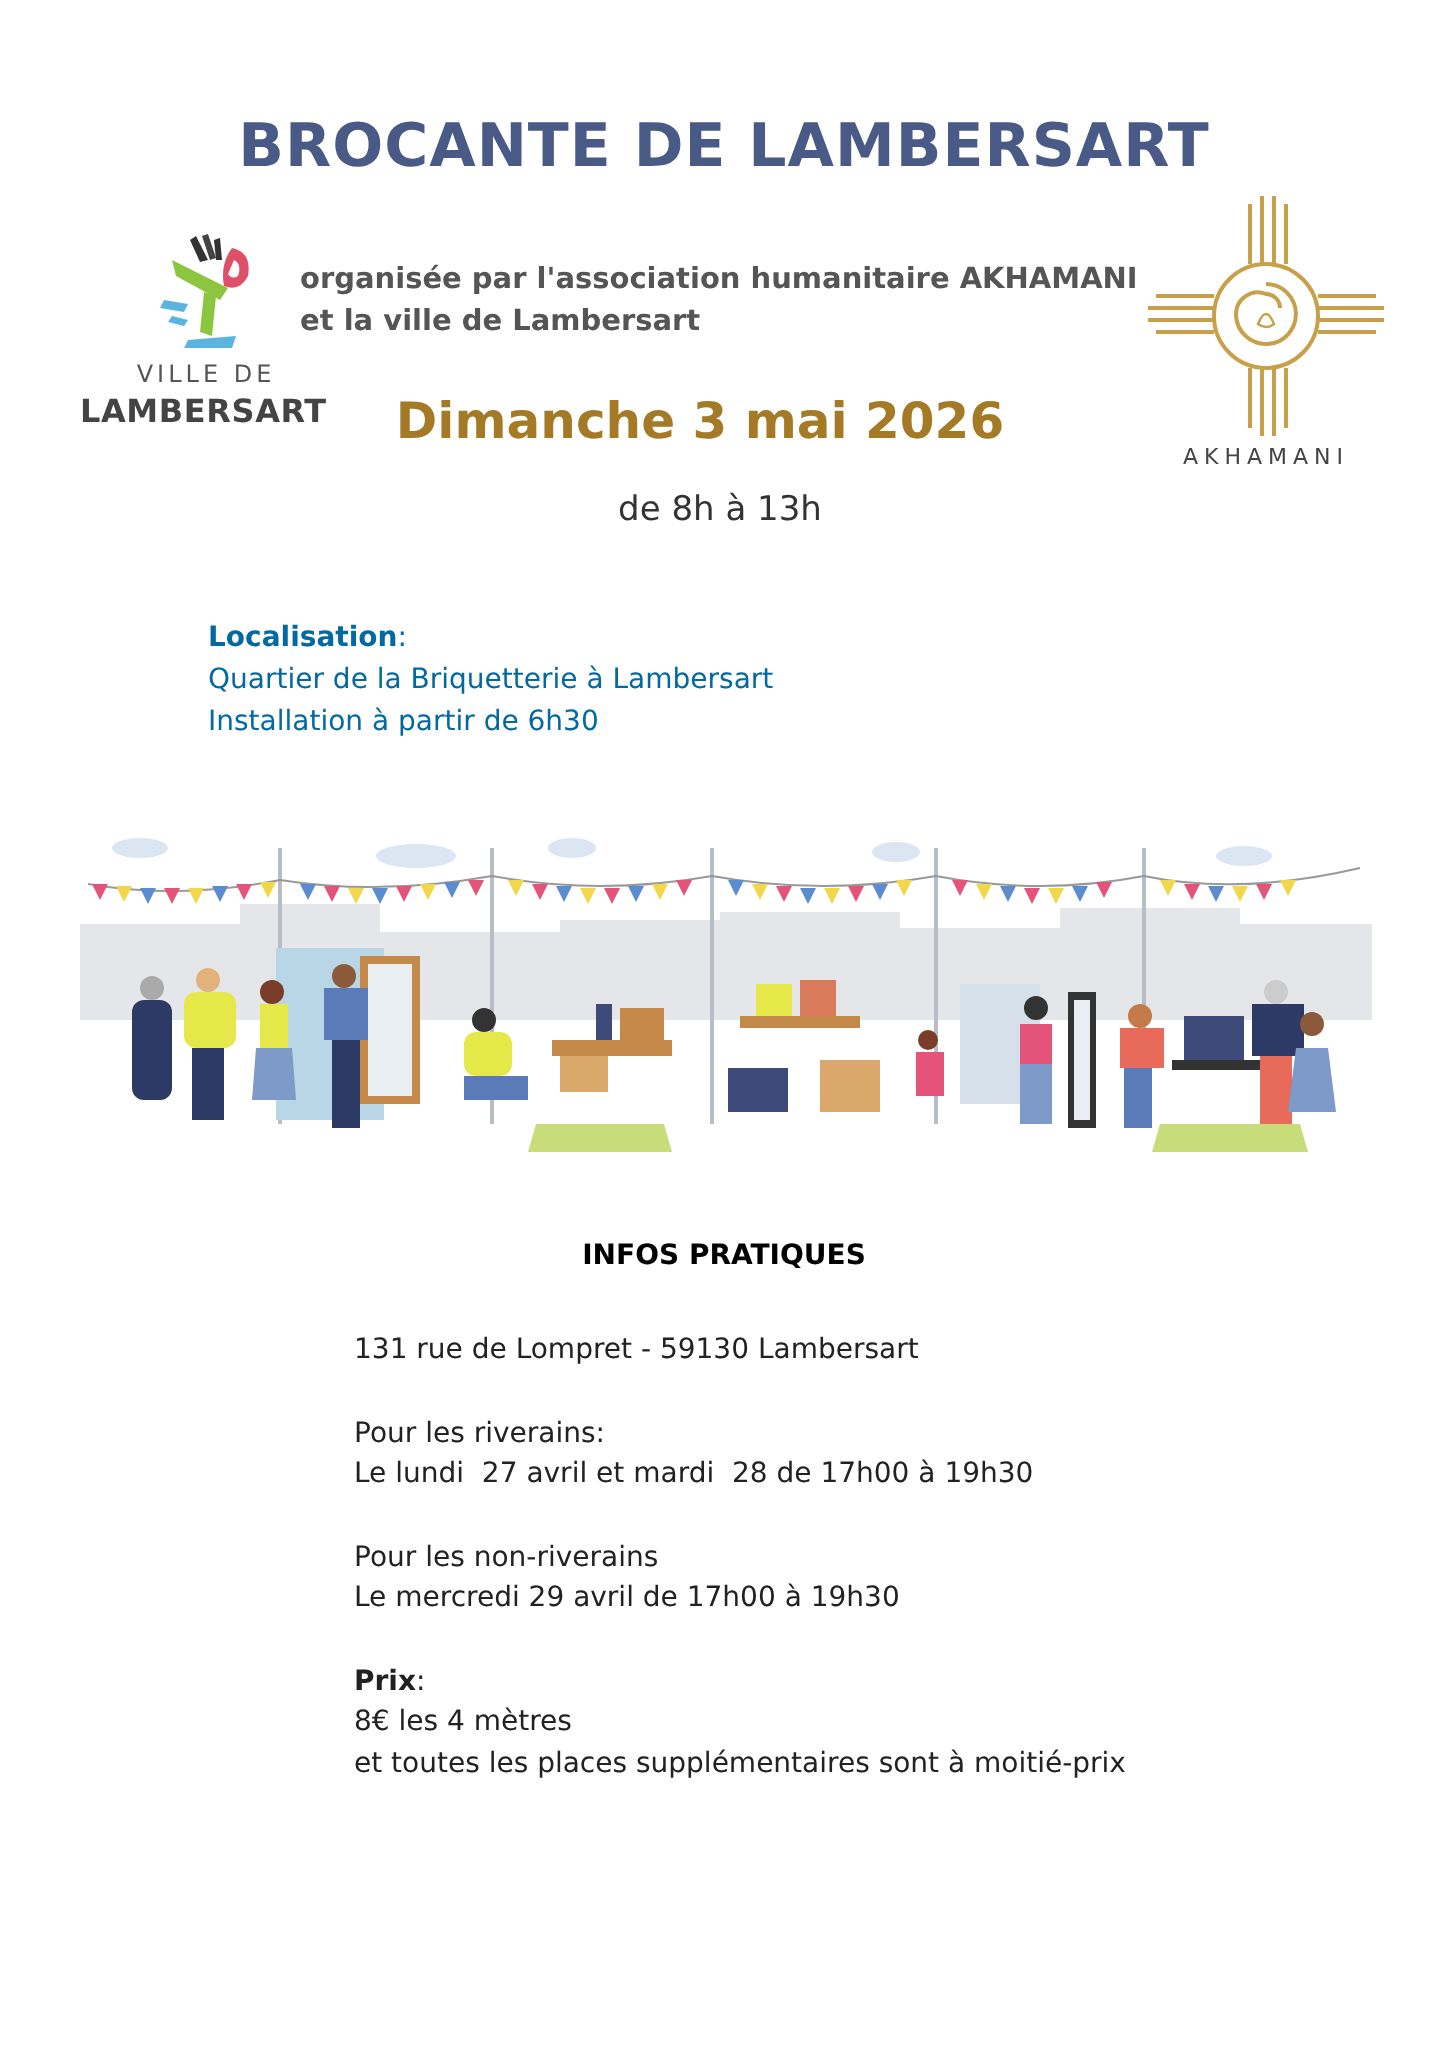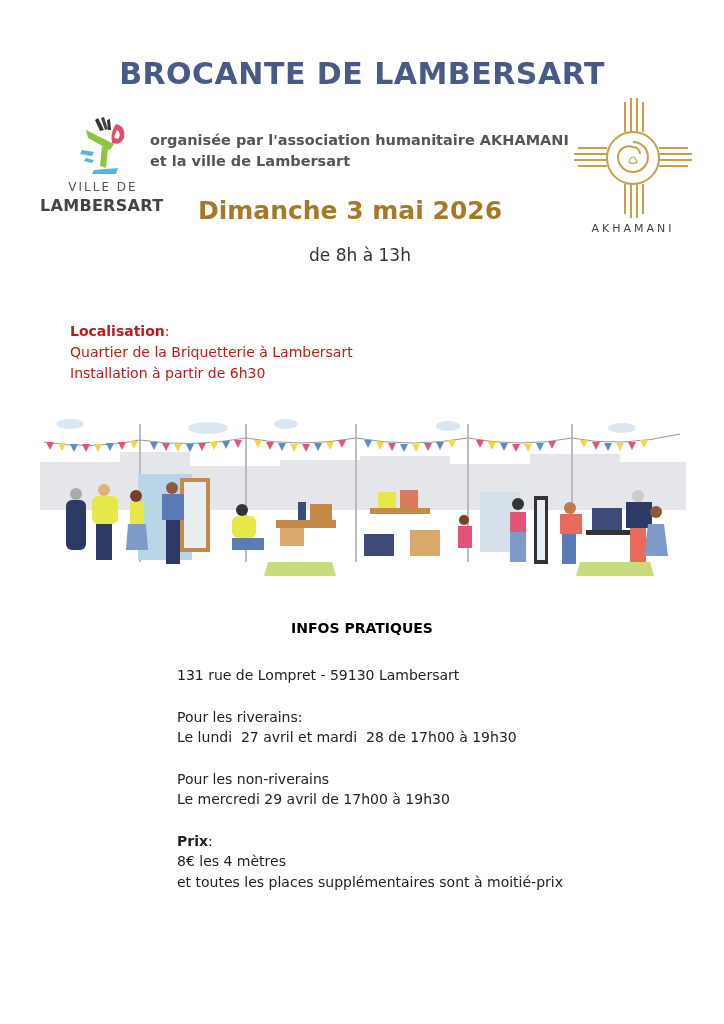--- a/index.html
+++ b/index.html
@@ -25,21 +25,21 @@
     font-size: 11px; letter-spacing: 3px; color: #444; }
 
   .organised { position: absolute; left: 150px; top: 130px; width: 420px; text-align: left;
     font-size: 14.5px; font-weight: bold; color: #555; line-height: 21px; }
 
   .date { position: absolute; left: 170px; top: 196px; width: 360px; text-align: center;
     font-size: 25px; font-weight: bold; color: #a47a26; }
   .hours { position: absolute; left: 250px; top: 245px; width: 220px; text-align: center;
     font-size: 17px; color: #333; }
 
-  .loc { position: absolute; left: 70px; top: 309px; font-size: 14px; line-height: 21px; color: #b91c1c; margin-top: 12px; }
+  .loc { position: absolute; left: 104px; top: 309px; font-size: 14px; line-height: 21px; color: #0369a1; }
   .bold-label { font-weight: bold; }
 
   .illustration { position: absolute; left: 40px; top: 412px; width: 646px; height: 176px; }
 
   .infos-title { position: absolute; left: 0; top: 620px; width: 724px; text-align: center;
     font-size: 14px; font-weight: bold; color: #000000; }
 
   .infos { position: absolute; left: 177px; top: 665px; font-size: 14px; line-height: 20.5px; color: #222; }
   .infos .block { margin-bottom: 21px; }
 </style>

